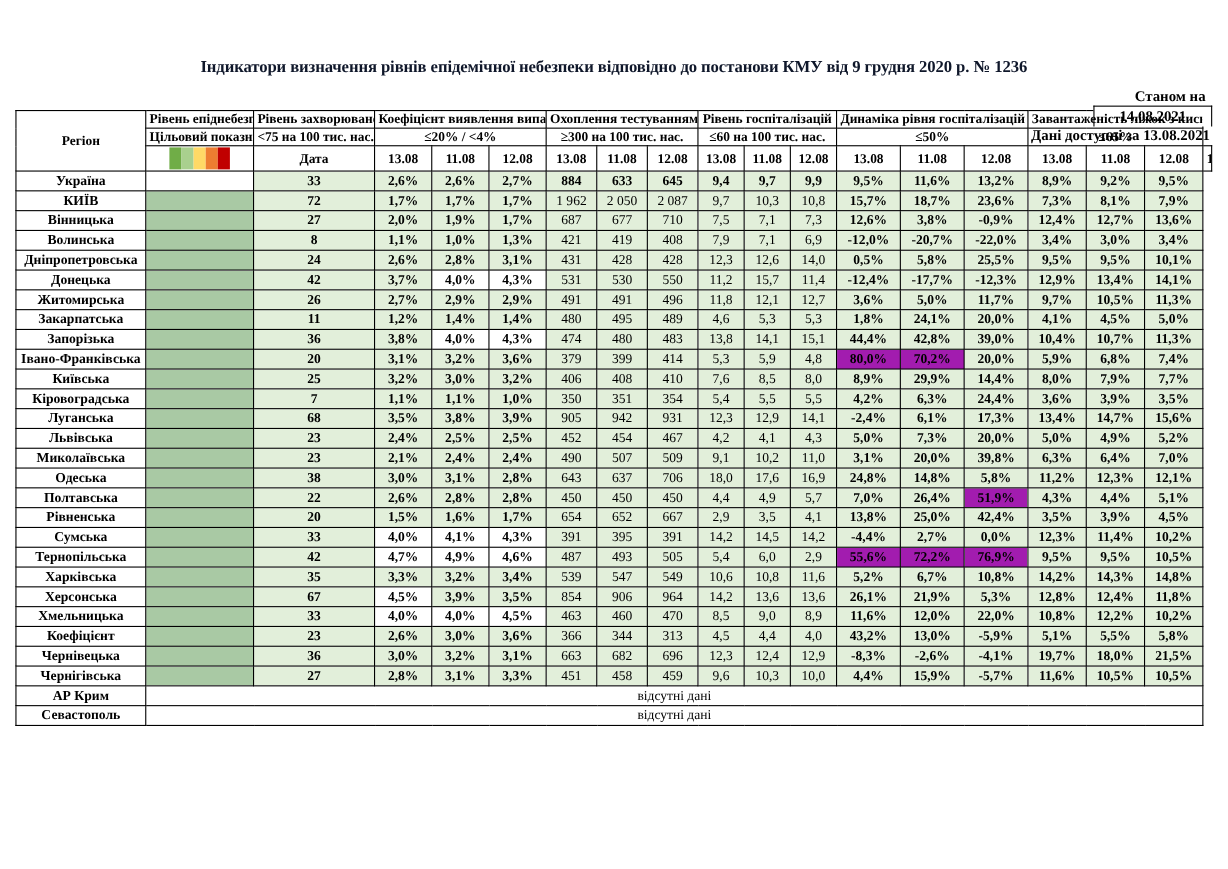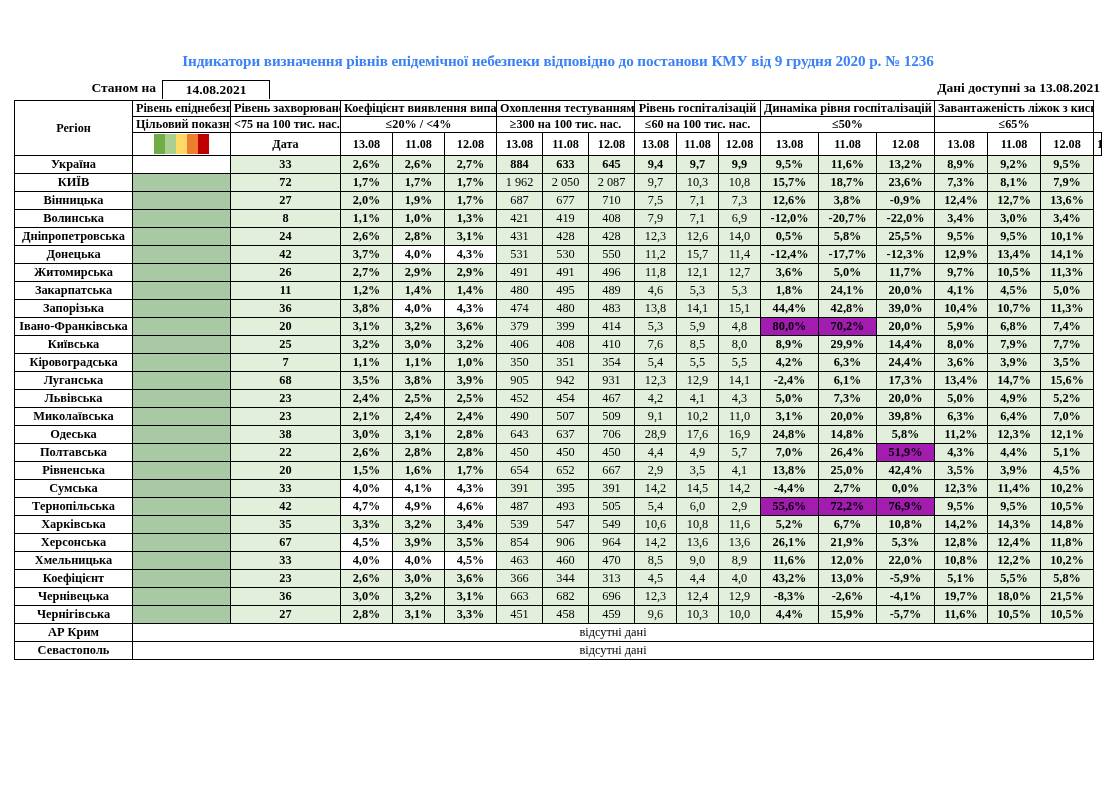--- a/index.html
+++ b/index.html
@@ -3,26 +3,26 @@
 <meta charset="utf-8">
 <style>
   html,body{margin:0;padding:0;}
   body{
     width:1116px;height:790px;background:#ffffff;
     font-family:"Liberation Serif", serif;
     color:#000;
   }
   .page{position:relative;width:1116px;height:790px;box-sizing:border-box;padding:0 14px;}
   .title{
-    text-align:center;color:#3b82f6;font-weight:bold;font-size:15.2px;
+    text-align:center;color:#0f172a;font-weight:bold;font-size:15.2px;
     padding-top:52px;letter-spacing:-0.1px;
   }
   .subbar{
-    display:flex;align-items:flex-start;margin-top:10px;height:20px;
-    font-weight:bold;font-size:13.5px;
+    display:flex;align-items:flex-end;margin-top:10px;height:20px;
+    font-weight:bold;font-size:13.5px;flex-direction:column;
   }
   .subbar .left{width:148px;text-align:right;padding-right:6px;box-sizing:border-box;}
   .subbar .datebox{
     width:108px;text-align:center;border:1px solid #000;border-bottom:none;
     box-sizing:border-box;padding:1px 0;background:#fff;
   }
   .subbar .right{flex:1;text-align:right;padding-right:2px;}
 
   table.main{border-collapse:collapse;width:1088px;table-layout:fixed;font-size:12.3px;}
   table.main td,table.main th{
@@ -429,21 +429,21 @@
         <tr>
           <td class="region-cell">Одеська</td>
           <td class="green"></td>
           <td class="light num">38</td>
           <td class="light num">3,0%</td>
           <td class="light num">3,1%</td>
           <td class="light num">2,8%</td>
           <td class="light">643</td>
           <td class="light">637</td>
           <td class="light">706</td>
-          <td class="light">28,9</td>
+          <td class="light">18,0</td>
           <td class="light">17,6</td>
           <td class="light">16,9</td>
           <td class="light num">24,8%</td>
           <td class="light num">14,8%</td>
           <td class="light num">5,8%</td>
           <td class="light num">11,2%</td>
           <td class="light num">12,3%</td>
           <td class="light num">12,1%</td>
         </tr>
         <tr>

